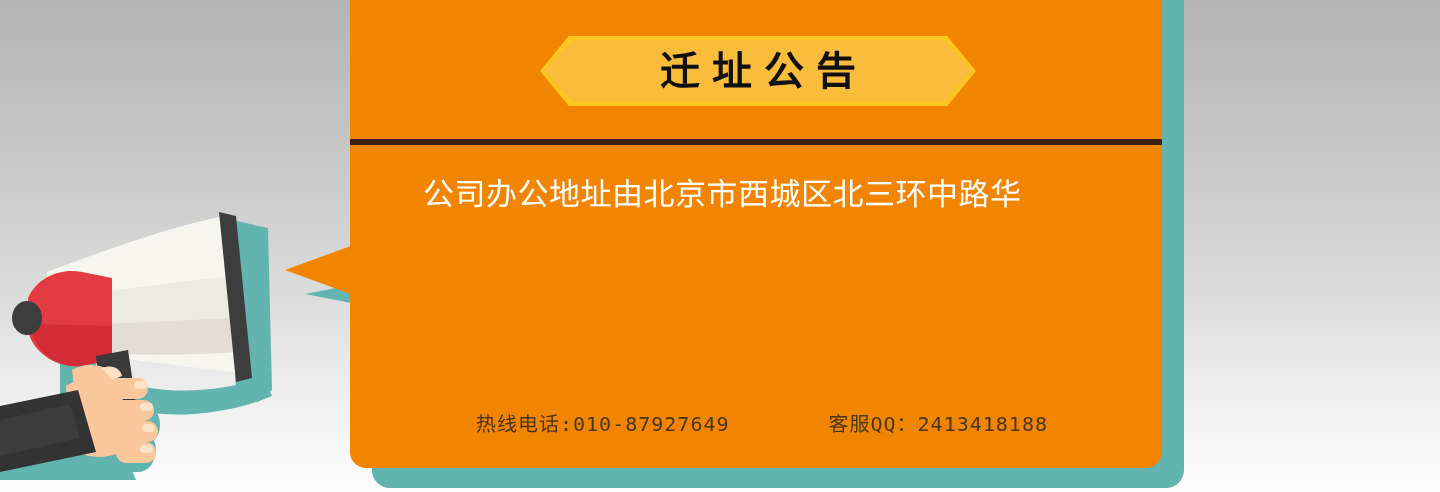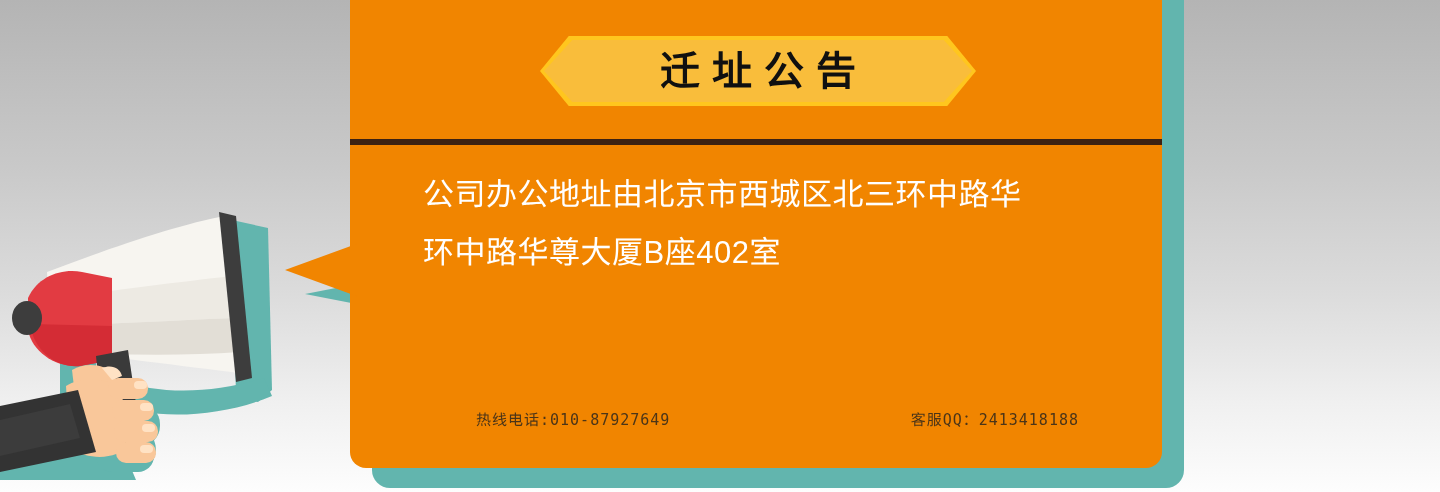--- a/index.html
+++ b/index.html
@@ -135,27 +135,27 @@
   .footer {
     position: absolute;
     left: 444px;
     top: 408px;
     width: 650px;
     z-index: 6;
     display: flex;
     justify-content: space-between;
     align-items: center;
     font-family: "DejaVu Sans Mono", "Liberation Mono", monospace;
-    font-size: 15px;
+    font-size: 20px;
     color: #4b3518;
     letter-spacing: 1px;
   }
   .footer span { white-space: nowrap; }
   .footer .hotline { margin-left: 32px; }
-  .footer .qq { margin-right: 15px; }
+  .footer .qq { margin-right: 46px; }
 
   
   .megaphone {
     position: absolute;
     left: 0;
     top: 190px;
     width: 350px;
     height: 302px;
     z-index: 2;
   }
@@ -229,21 +229,20 @@
   <div class="ribbon-wrap">
     <div class="ribbon-outer"></div>
     <div class="ribbon-inner"></div>
     <div class="ribbon-text">迁址公告</div>
   </div>
 
   <div class="divider"></div>
 
   <div class="body-copy">
     <p>公司办公地址由北京市西城区北三环中路华</p>
-    <p>环中路华尊大厦B座402室</p>
   </div>
 
   <div class="footer">
     <span class="hotline">热线电话:010-87927649</span>
     <span class="qq">客服QQ：2413418188</span>
   </div>
 
 </div>
 
 </body></html>

